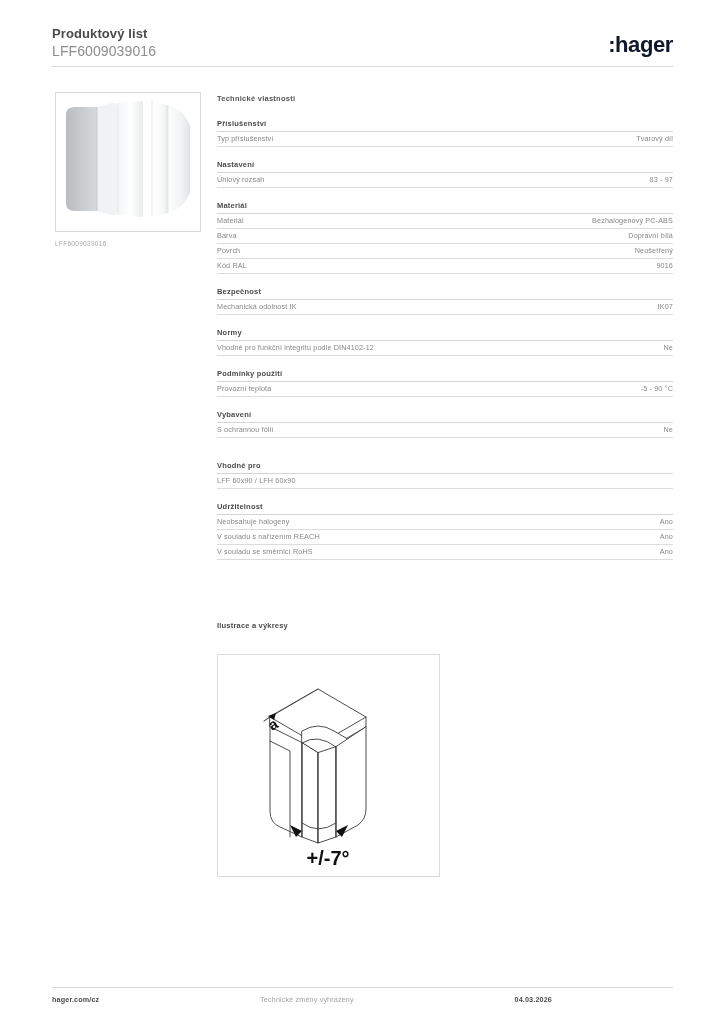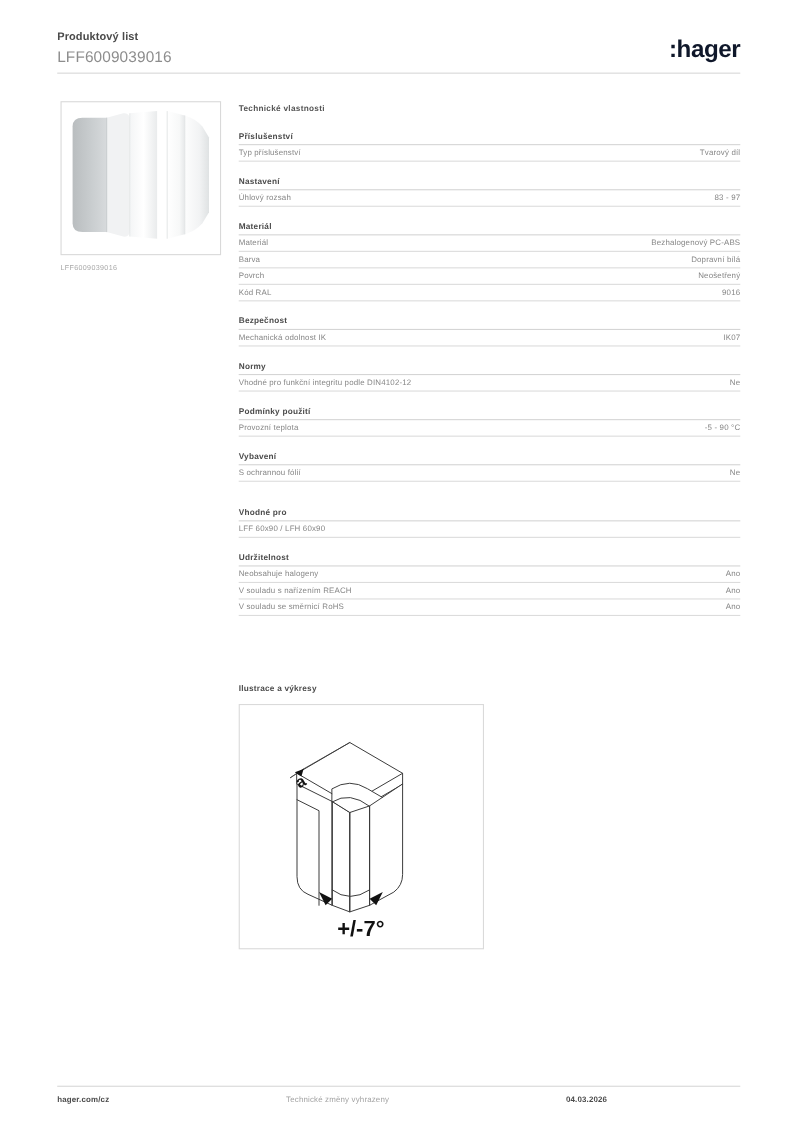--- a/index.html
+++ b/index.html
@@ -23,21 +23,21 @@
 
   
   .header {
     position: absolute;
     left: 52px;
     top: 26px;
     width: 621px;
     height: 40px;
   }
   .doc-title {
-    font-size: 10px;
+    font-size: 13px;
     font-weight: bold;
     color: #4a4a4a;
     letter-spacing: 0.1px;
     line-height: 16px;
     margin: 0;
   }
   .doc-ref {
     font-size: 14px;
     font-weight: normal;
     color: #8d8d8d;
@@ -154,21 +154,21 @@
     left: 217px;
     top: 620px;
     width: 456px;
   }
   .drawings-title {
     font-size: 7.5px;
     font-weight: bold;
     color: #4b4b4b;
     letter-spacing: 0.2px;
     line-height: 11px;
-    margin-bottom: 9px;
+    margin-bottom: 23px;
   }
   .drawing-frame {
     width: 223px;
     height: 223px;
     border: 1px solid #dadada;
     background: #ffffff;
     box-sizing: border-box;
     position: relative;
   }
   .drawing-frame svg {

